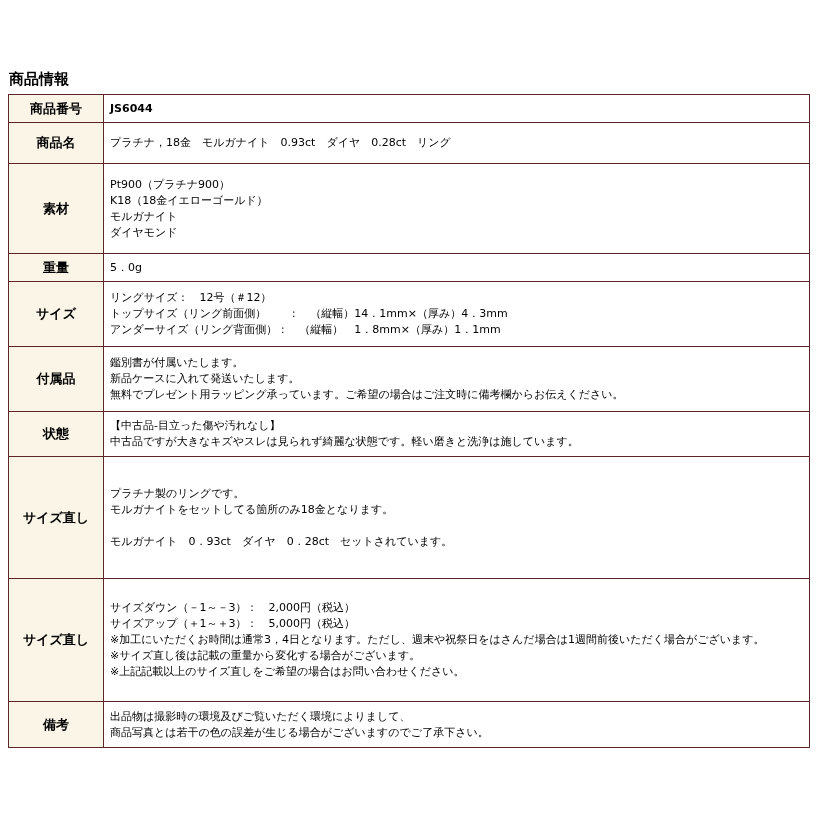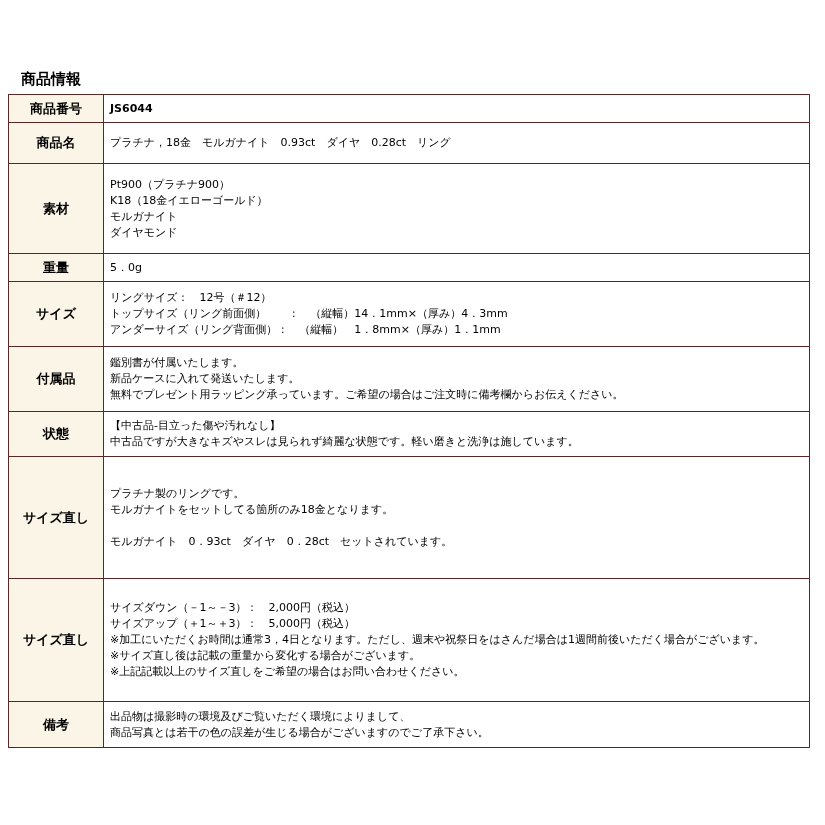--- a/index.html
+++ b/index.html
@@ -13,21 +13,21 @@
   body{
     width:825px;height:825px;overflow:hidden;
     font-family:"DejaVu Sans","Liberation Sans",sans-serif;
     color:var(--text);
     font-size:13px;
   }
   .page{padding:8px;padding-top:70px;}
   .page-title{
     font-size:15px;
     font-weight:bold;
-    margin:0 0 5px 13px;
+    margin:0 0 5px 1px;
     line-height:19px;
   }
   table.product-info{
     border-collapse:collapse;
     width:802px;
     table-layout:fixed;
   }
   table.product-info th,
   table.product-info td{
     border:1px solid var(--border);

